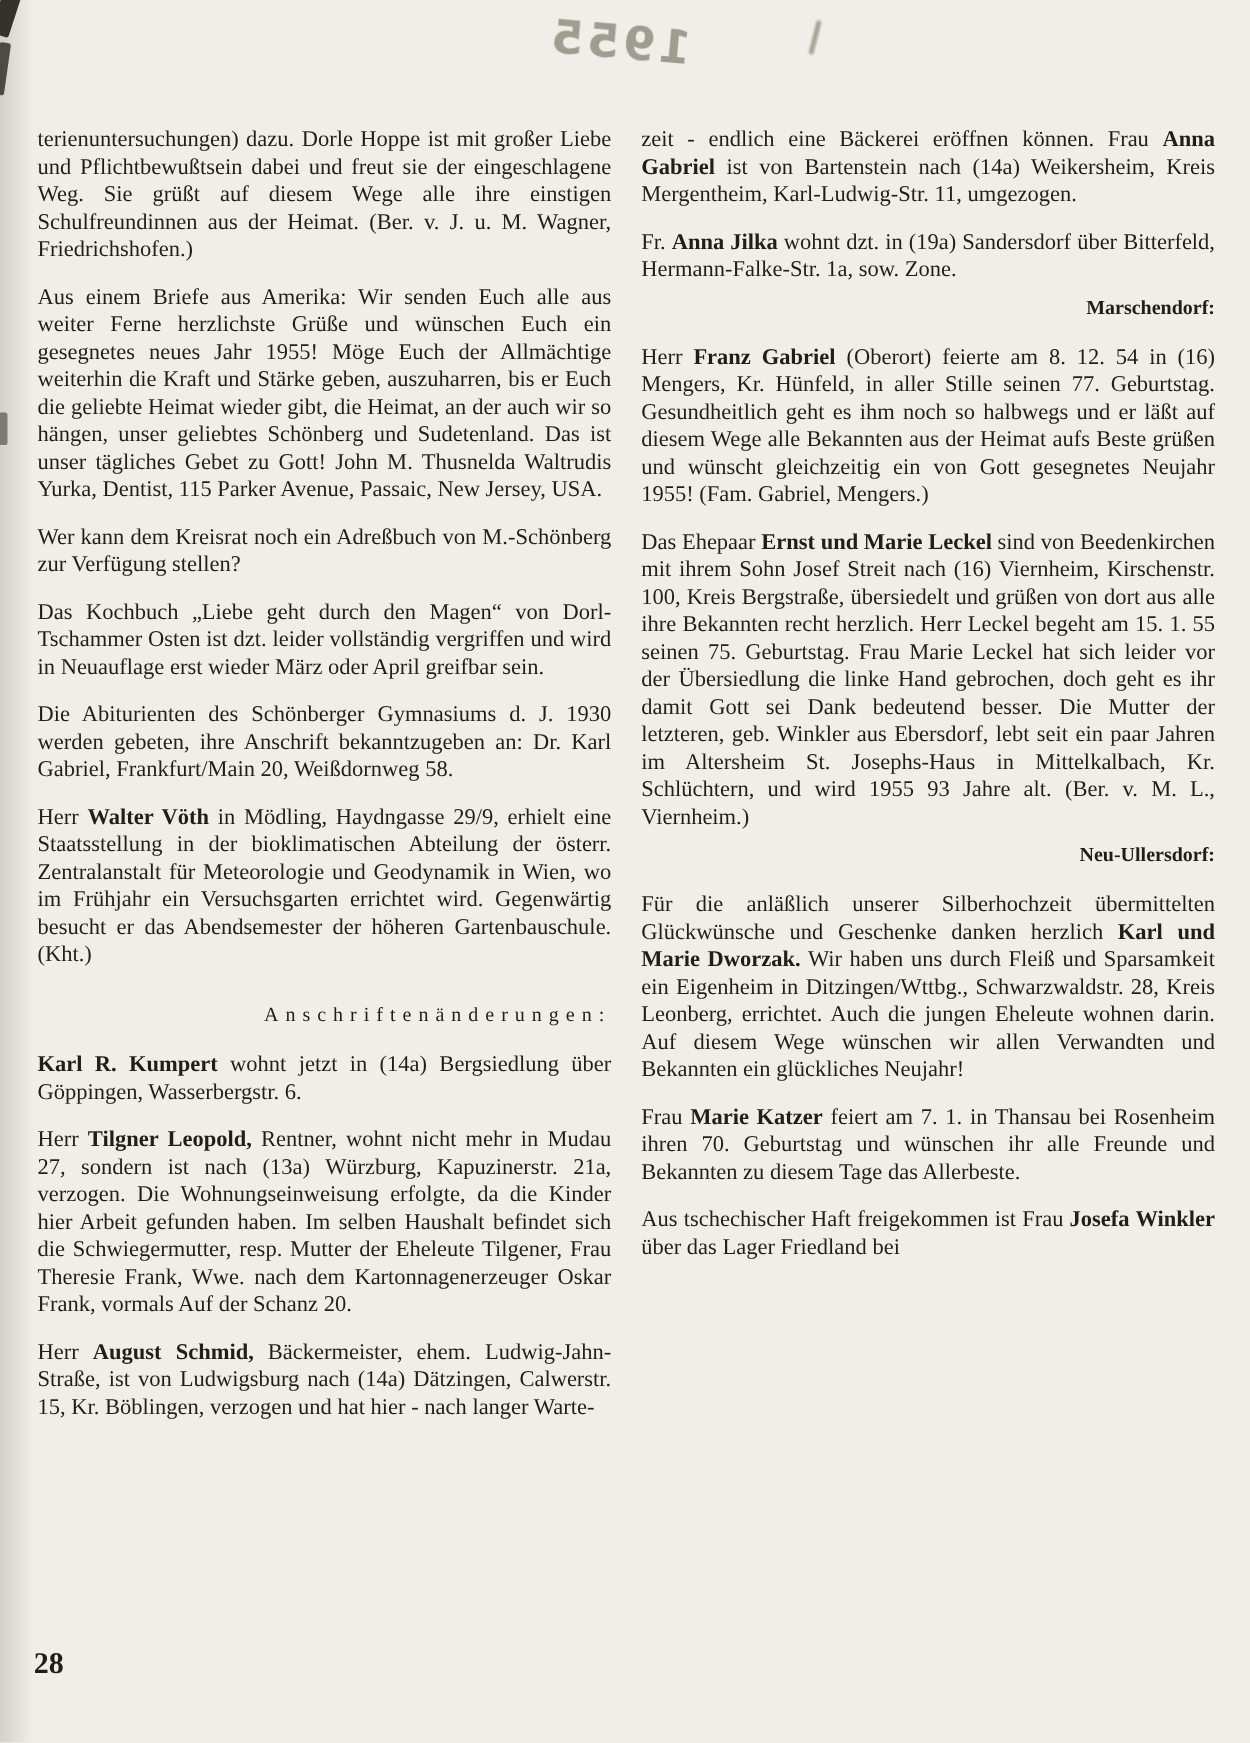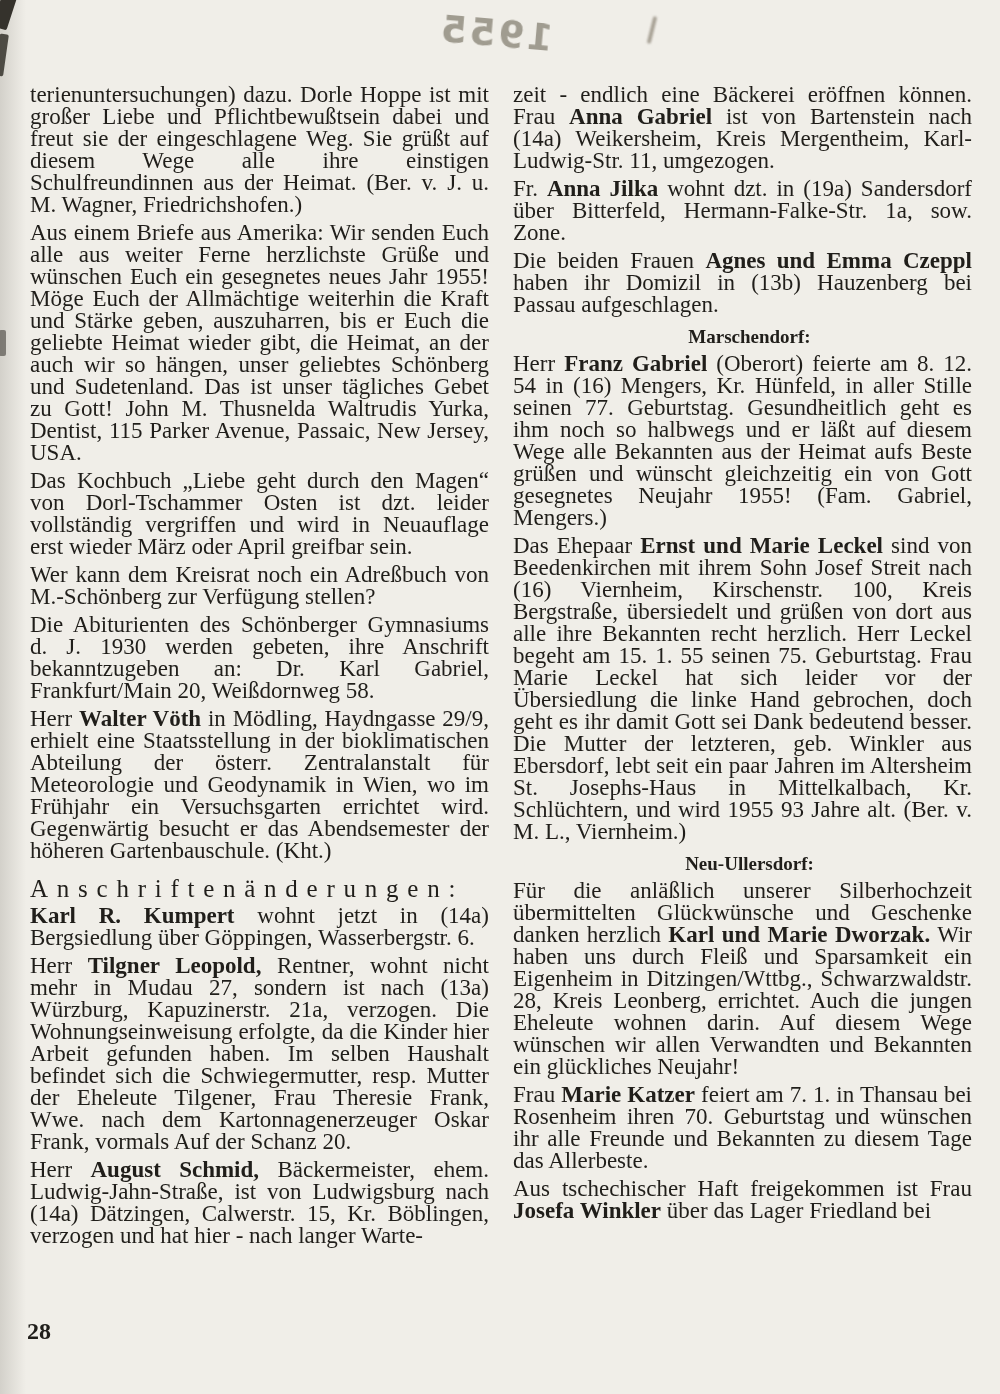--- a/index.html
+++ b/index.html
@@ -28,34 +28,34 @@
   .smudge{
     position:absolute;left:650px;top:16px;width:4px;height:28px;
     background:#a8a296;transform:rotate(14deg);filter:blur(1px);border-radius:2px;
   }
   .columns{
     position:absolute;top:84px;left:30px;right:28px;
     display:flex;gap:24px;
   }
   .column{flex:1 1 0;min-width:0}
   .paragraph{
-    margin:0 0 6px 0;
-    font-size:23px;line-height:22px;
+    margin:16px 0 6px 0;
+    font-size:18px;line-height:22px;
     text-align:justify;
     hyphens:auto;-webkit-hyphens:auto;
   }
   .heading{
     margin:10px 0 5px 14px;
-    font-size:19px;line-height:22px;
-    font-weight:bold;text-align:center;
+    font-size:16px;line-height:22px;
+    font-weight:bold;text-align:right;
   }
   .spaced-heading{
-    margin:16px 0 5px 0;
-    font-size:25px;line-height:22px;
-    letter-spacing:.35em;text-align:left;
+    margin:28px 0 5px 0;
+    font-size:16px;line-height:22px;
+    letter-spacing:.35em;text-align:right;
   }
   .bold{font-weight:bold}
   .page-number{
     position:absolute;left:27px;top:1318px;
     font-size:24px;font-weight:bold;
   }
 </style>
 </head>
 <body>
 
@@ -63,33 +63,32 @@
 <div class="artifact a1"></div>
 <div class="artifact a2"></div>
 <div class="artifact a3"></div>
 <div class="stamp">1955</div>
 <div class="smudge"></div>
 
 <div class="columns">
   <div class="column">
       <p class="paragraph"><span>terienuntersuchungen) dazu. Dorle Hoppe ist mit großer Liebe und Pflichtbewußtsein dabei und freut sie der eingeschlagene Weg. Sie grüßt auf diesem Wege alle ihre einstigen Schulfreundinnen aus der Heimat. (Ber. v. J. u. M. Wagner, Friedrichshofen.)</span></p>
       <p class="paragraph"><span>Aus einem Briefe aus Amerika: Wir senden Euch alle aus weiter Ferne herzlichste Grüße und wünschen Euch ein gesegnetes neues Jahr 1955! Möge Euch der Allmächtige weiterhin die Kraft und Stärke geben, auszuharren, bis er Euch die geliebte Heimat wieder gibt, die Heimat, an der auch wir so hängen, unser geliebtes Schönberg und Sudetenland. Das ist unser tägliches Gebet zu Gott! John M. Thusnelda Waltrudis Yurka, Dentist, 115 Parker Avenue, Passaic, New Jersey, USA.</span></p>
+      <p class="paragraph"><span>Wer kann dem Kreisrat noch ein Adreßbuch von M.-Schönberg zur Verfügung stellen?</span></p>
       <p class="paragraph"><span>Das Kochbuch „Liebe geht durch den Magen“ von Dorl-Tschammer Osten ist dzt. leider vollständig vergriffen und wird in Neuauflage erst wieder März oder April greifbar sein.</span></p>
-      <p class="paragraph"><span>Wer kann dem Kreisrat noch ein Adreßbuch von M.-Schönberg zur Verfügung stellen?</span></p>
       <p class="paragraph"><span>Die Abiturienten des Schönberger Gymnasiums d. J. 1930 werden gebeten, ihre Anschrift bekanntzugeben an: Dr. Karl Gabriel, Frankfurt/Main 20, Weißdornweg 58.</span></p>
       <p class="paragraph"><span>Herr </span><span class="bold">Walter Vöth</span><span> in Mödling, Haydngasse 29/9, erhielt eine Staatsstellung in der bioklimatischen Abteilung der österr. Zentralanstalt für Meteorologie und Geodynamik in Wien, wo im Frühjahr ein Versuchsgarten errichtet wird. Gegenwärtig besucht er das Abendsemester der höheren Gartenbauschule. (Kht.)</span></p>
       <p class="spaced-heading"><span>Anschriftenänderungen:</span></p>
       <p class="paragraph"><span class="bold">Karl R. Kumpert</span><span> wohnt jetzt in (14a) Bergsiedlung über Göppingen, Wasserbergstr. 6.</span></p>
       <p class="paragraph"><span>Herr </span><span class="bold">Tilgner Leopold,</span><span> Rentner, wohnt nicht mehr in Mudau 27, sondern ist nach (13a) Würzburg, Kapuzinerstr. 21a, verzogen. Die Wohnungseinweisung erfolgte, da die Kinder hier Arbeit gefunden haben. Im selben Haushalt befindet sich die Schwiegermutter, resp. Mutter der Eheleute Tilgener, Frau Theresie Frank, Wwe. nach dem Kartonnagenerzeuger Oskar Frank, vormals Auf der Schanz 20.</span></p>
       <p class="paragraph"><span>Herr </span><span class="bold">August Schmid,</span><span> Bäckermeister, ehem. Ludwig-Jahn-Straße, ist von Ludwigsburg nach (14a) Dätzingen, Calwerstr. 15, Kr. Böblingen, verzogen und hat hier - nach langer Warte-</span></p>
     </div>
   <div class="column">
       <p class="paragraph"><span>zeit - endlich eine Bäckerei eröffnen können. Frau </span><span class="bold">Anna Gabriel</span><span> ist von Bartenstein nach (14a) Weikersheim, Kreis Mergentheim, Karl-Ludwig-Str. 11, umgezogen.</span></p>
       <p class="paragraph"><span>Fr. </span><span class="bold">Anna Jilka</span><span> wohnt dzt. in (19a) Sandersdorf über Bitterfeld, Hermann-Falke-Str. 1a, sow. Zone.</span></p>
-      <p class="paragraph"><span>Die beiden Frauen </span><span class="bold">Agnes und Emma Czeppl</span><span> haben ihr Domizil in (13b) Hauzenberg bei Passau aufgeschlagen.</span></p>
       <p class="heading"><span>Marschendorf:</span></p>
       <p class="paragraph"><span>Herr </span><span class="bold">Franz Gabriel</span><span> (Oberort) feierte am 8. 12. 54 in (16) Mengers, Kr. Hünfeld, in aller Stille seinen 77. Geburtstag. Gesundheitlich geht es ihm noch so halbwegs und er läßt auf diesem Wege alle Bekannten aus der Heimat aufs Beste grüßen und wünscht gleichzeitig ein von Gott gesegnetes Neujahr 1955! (Fam. Gabriel, Mengers.)</span></p>
       <p class="paragraph"><span>Das Ehepaar </span><span class="bold">Ernst und Marie Leckel</span><span> sind von Beedenkirchen mit ihrem Sohn Josef Streit nach (16) Viernheim, Kirschenstr. 100, Kreis Bergstraße, übersiedelt und grüßen von dort aus alle ihre Bekannten recht herzlich. Herr Leckel begeht am 15. 1. 55 seinen 75. Geburtstag. Frau Marie Leckel hat sich leider vor der Übersiedlung die linke Hand gebrochen, doch geht es ihr damit Gott sei Dank bedeutend besser. Die Mutter der letzteren, geb. Winkler aus Ebersdorf, lebt seit ein paar Jahren im Altersheim St. Josephs-Haus in Mittelkalbach, Kr. Schlüchtern, und wird 1955 93 Jahre alt. (Ber. v. M. L., Viernheim.)</span></p>
       <p class="heading"><span>Neu-Ullersdorf:</span></p>
       <p class="paragraph"><span>Für die anläßlich unserer Silberhochzeit übermittelten Glückwünsche und Geschenke danken herzlich </span><span class="bold">Karl und Marie Dworzak.</span><span> Wir haben uns durch Fleiß und Sparsamkeit ein Eigenheim in Ditzingen/Wttbg., Schwarzwaldstr. 28, Kreis Leonberg, errichtet. Auch die jungen Eheleute wohnen darin. Auf diesem Wege wünschen wir allen Verwandten und Bekannten ein glückliches Neujahr!</span></p>
       <p class="paragraph"><span>Frau </span><span class="bold">Marie Katzer</span><span> feiert am 7. 1. in Thansau bei Rosenheim ihren 70. Geburtstag und wünschen ihr alle Freunde und Bekannten zu diesem Tage das Allerbeste.</span></p>
       <p class="paragraph"><span>Aus tschechischer Haft freigekommen ist Frau </span><span class="bold">Josefa Winkler</span><span> über das Lager Friedland bei</span></p>
     </div>
 </div>
 

